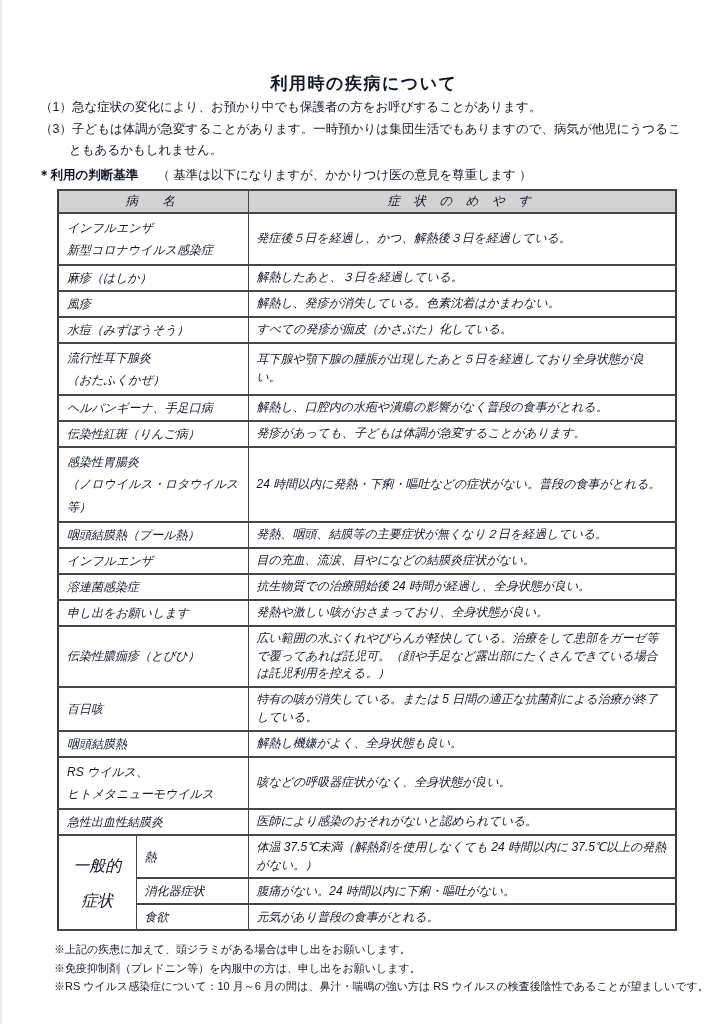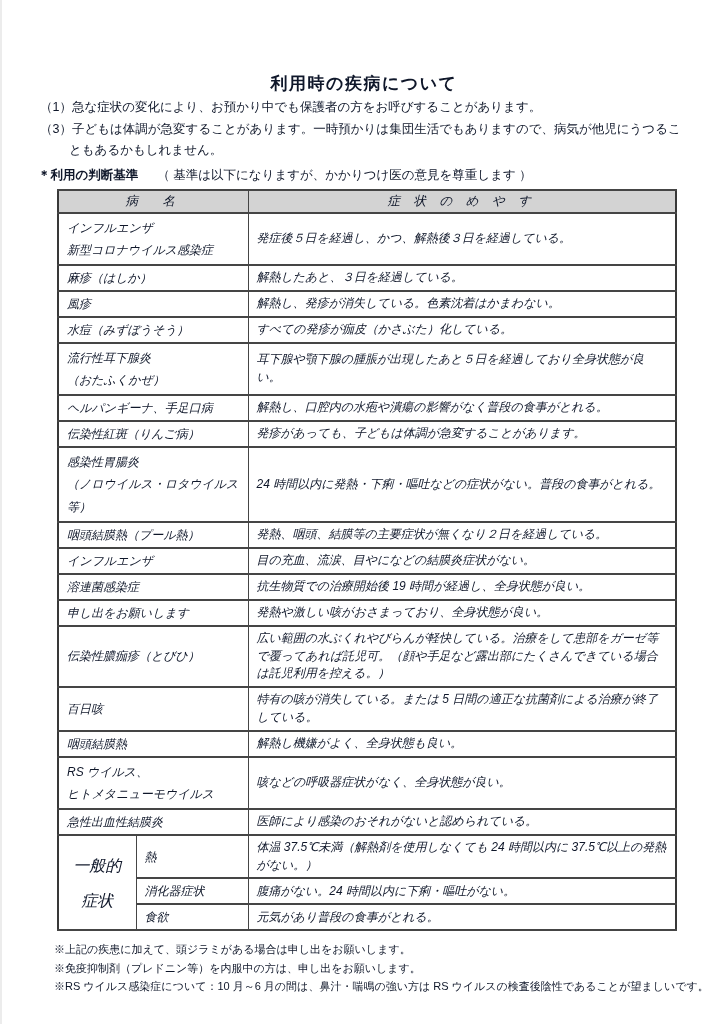--- a/index.html
+++ b/index.html
@@ -156,21 +156,21 @@
         <tr>
           <td colspan="2" class="cell disease">咽頭結膜熱（プール熱）</td>
           <td class="cell symptom">発熱、咽頭、結膜等の主要症状が無くなり２日を経過している。</td>
         </tr>
         <tr>
           <td colspan="2" class="cell disease">インフルエンザ</td>
           <td class="cell symptom">目の充血、流涙、目やになどの結膜炎症状がない。</td>
         </tr>
         <tr>
           <td colspan="2" class="cell disease">溶連菌感染症</td>
-          <td class="cell symptom">抗生物質での治療開始後 19 時間が経過し、全身状態が良い。</td>
+          <td class="cell symptom">抗生物質での治療開始後 24 時間が経過し、全身状態が良い。</td>
         </tr>
         <tr>
           <td colspan="2" class="cell disease">申し出をお願いします</td>
           <td class="cell symptom">発熱や激しい咳がおさまっており、全身状態が良い。</td>
         </tr>
         <tr>
           <td colspan="2" class="cell disease">伝染性膿痂疹（とびひ）</td>
           <td class="cell symptom">広い範囲の水ぶくれやびらんが軽快している。治療をして患部をガーゼ等で覆ってあれば託児可。（顔や手足など露出部にたくさんできている場合は託児利用を控える。）</td>
         </tr>
         <tr>

